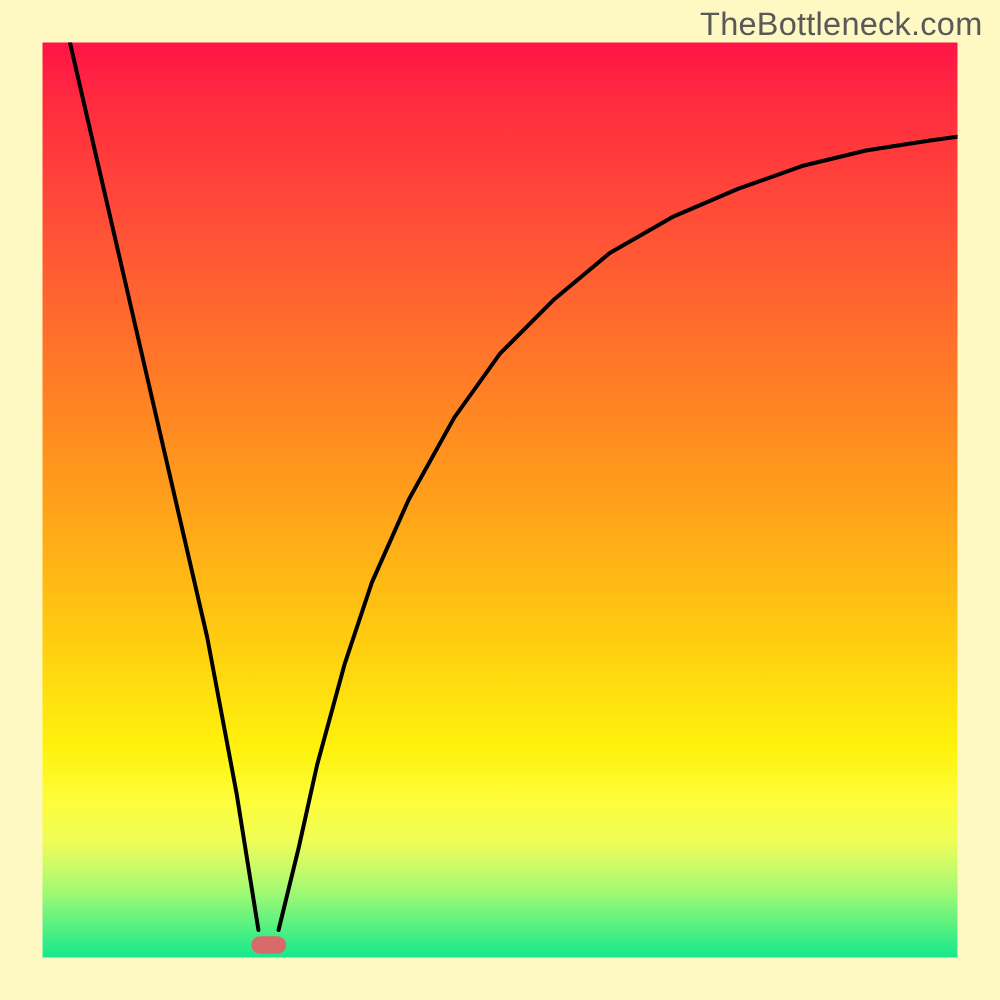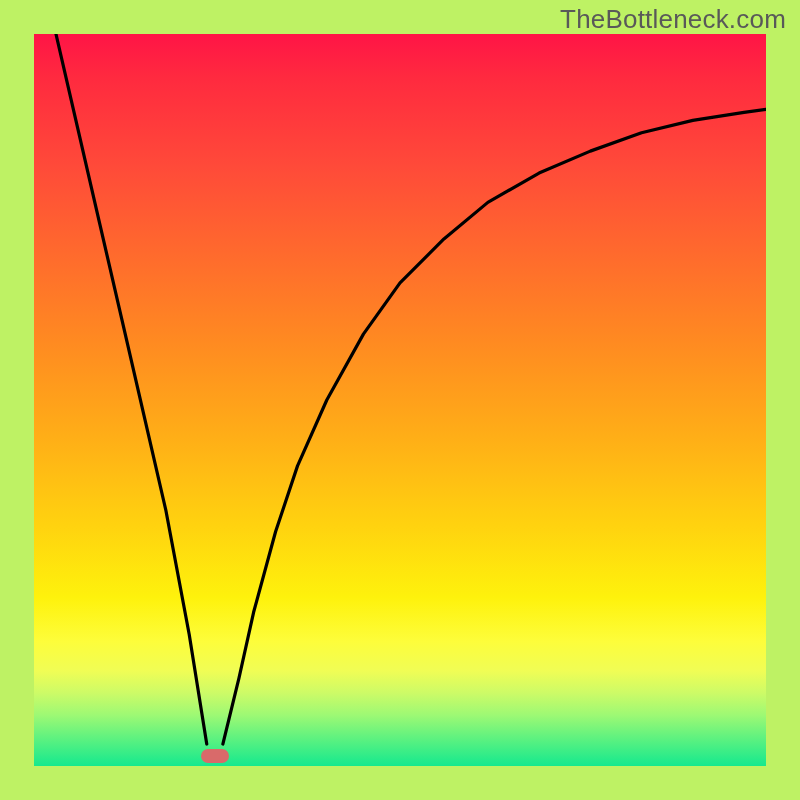--- a/index.html
+++ b/index.html
@@ -8,21 +8,21 @@
     width: 800px;
     height: 800px;
     background: #000;
     font-family: Arial, Helvetica, sans-serif;
     overflow: hidden;
   }
   .frame {
     position: relative;
     width: 800px;
     height: 800px;
-    background: #bef264;
+    background: #fef9c3;
   }
   .watermark {
     position: absolute;
     top: 4px;
     right: 14px;
     color: #595959;
     font-size: 26px;
     font-weight: 400;
     letter-spacing: 0.2px;
     user-select: none;

